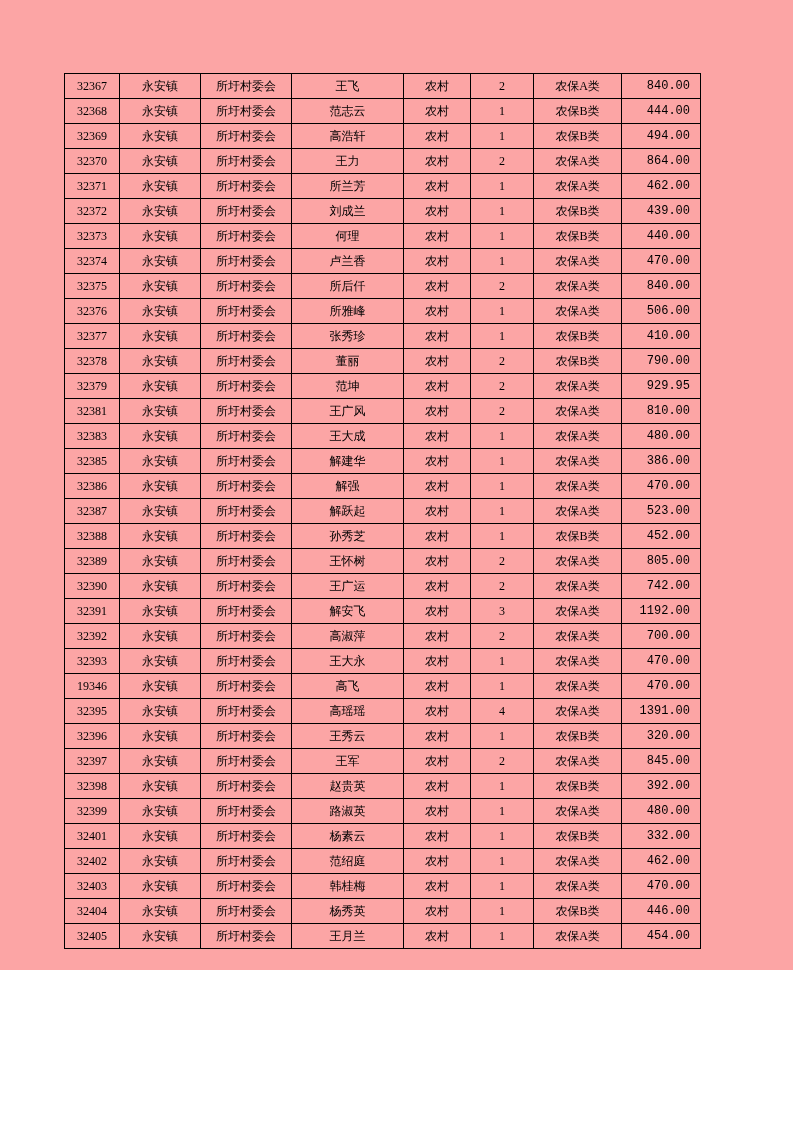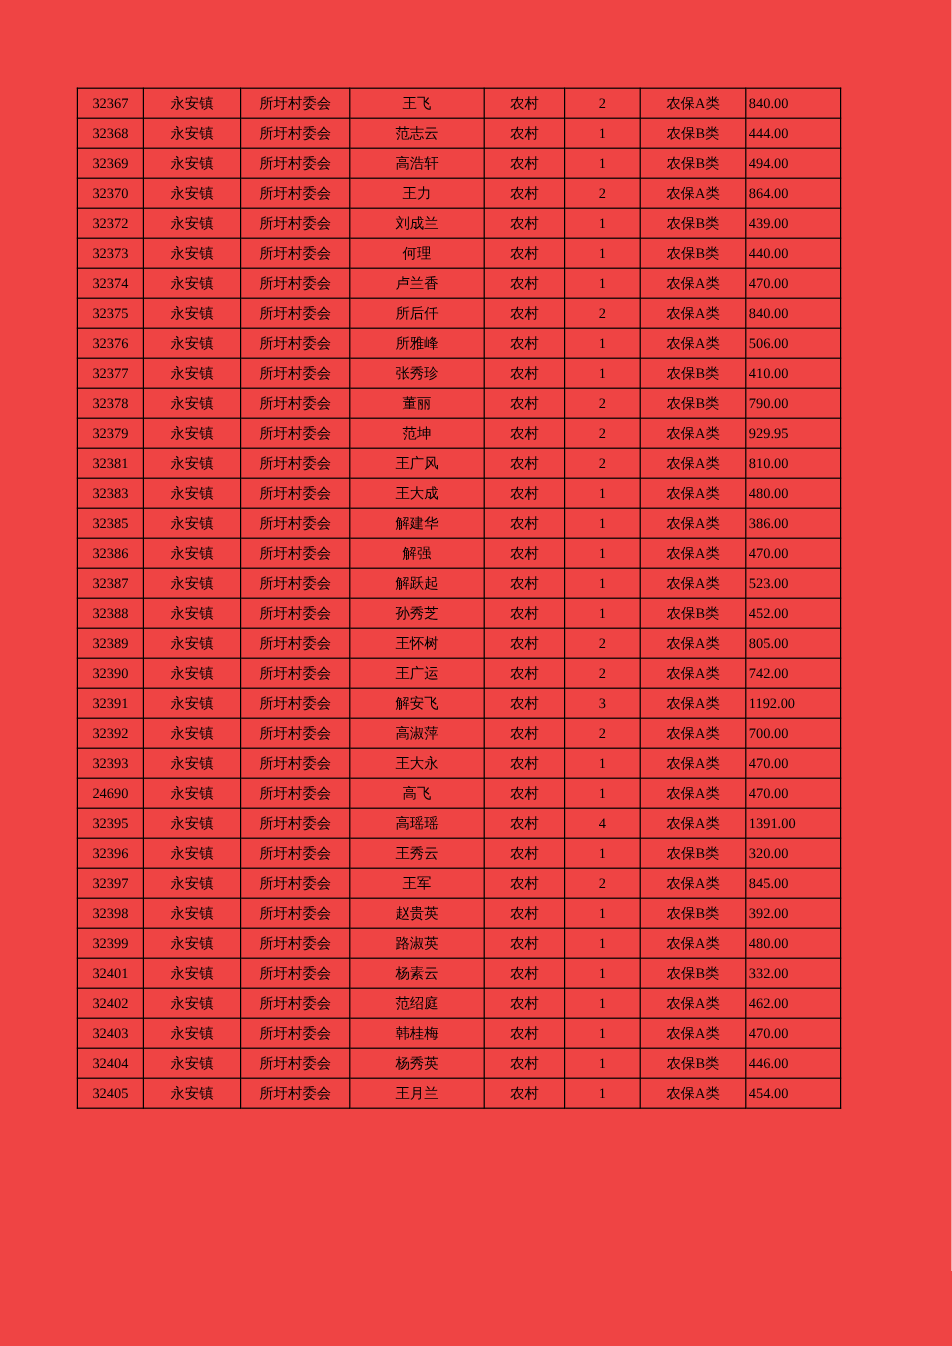--- a/index.html
+++ b/index.html
@@ -9,22 +9,22 @@
   }
   body {
     width: 793px;
     height: 1122px;
     font-family: "Liberation Serif", "DejaVu Serif", serif;
     color: #000000;
   }
   .page {
     position: relative;
     width: 793px;
-    height: 1122px;
-    background: #ef4444;
+    height: 970px;
+    background: #fca5a5;
     overflow: hidden;
   }
   table.data-table {
     position: absolute;
     left: 64px;
     top: 73px;
     border-collapse: collapse;
     table-layout: fixed;
   }
   table.data-table td {
@@ -32,22 +32,23 @@
     height: 24px;
     line-height: 24px;
     font-size: 12px;
     text-align: center;
     vertical-align: middle;
     padding: 0 2px;
     white-space: nowrap;
     overflow: hidden;
   }
   table.data-table td.amount {
-    text-align: left;
+    text-align: right;
     padding-right: 10px;
+    font-family: Liberation Mono, monospace;
   }
 </style>
 </head>
 <body>
 
 <div class="page">
   <table class="data-table">
     <colgroup id="table-colgroup">
         <col style="width: 55px;">
         <col style="width: 81px;">
@@ -93,20 +94,30 @@
           <td>32370</td>
           <td>永安镇</td>
           <td>所圩村委会</td>
           <td>王力</td>
           <td>农村</td>
           <td>2</td>
           <td>农保A类</td>
           <td class="amount">864.00</td>
         </tr>
         <tr>
+          <td>32371</td>
+          <td>永安镇</td>
+          <td>所圩村委会</td>
+          <td>所兰芳</td>
+          <td>农村</td>
+          <td>1</td>
+          <td>农保A类</td>
+          <td class="amount">462.00</td>
+        </tr>
+        <tr>
           <td>32372</td>
           <td>永安镇</td>
           <td>所圩村委会</td>
           <td>刘成兰</td>
           <td>农村</td>
           <td>1</td>
           <td>农保B类</td>
           <td class="amount">439.00</td>
         </tr>
         <tr>
@@ -283,21 +294,21 @@
           <td>32393</td>
           <td>永安镇</td>
           <td>所圩村委会</td>
           <td>王大永</td>
           <td>农村</td>
           <td>1</td>
           <td>农保A类</td>
           <td class="amount">470.00</td>
         </tr>
         <tr>
-          <td>24690</td>
+          <td>19346</td>
           <td>永安镇</td>
           <td>所圩村委会</td>
           <td>高飞</td>
           <td>农村</td>
           <td>1</td>
           <td>农保A类</td>
           <td class="amount">470.00</td>
         </tr>
         <tr>
           <td>32395</td>

